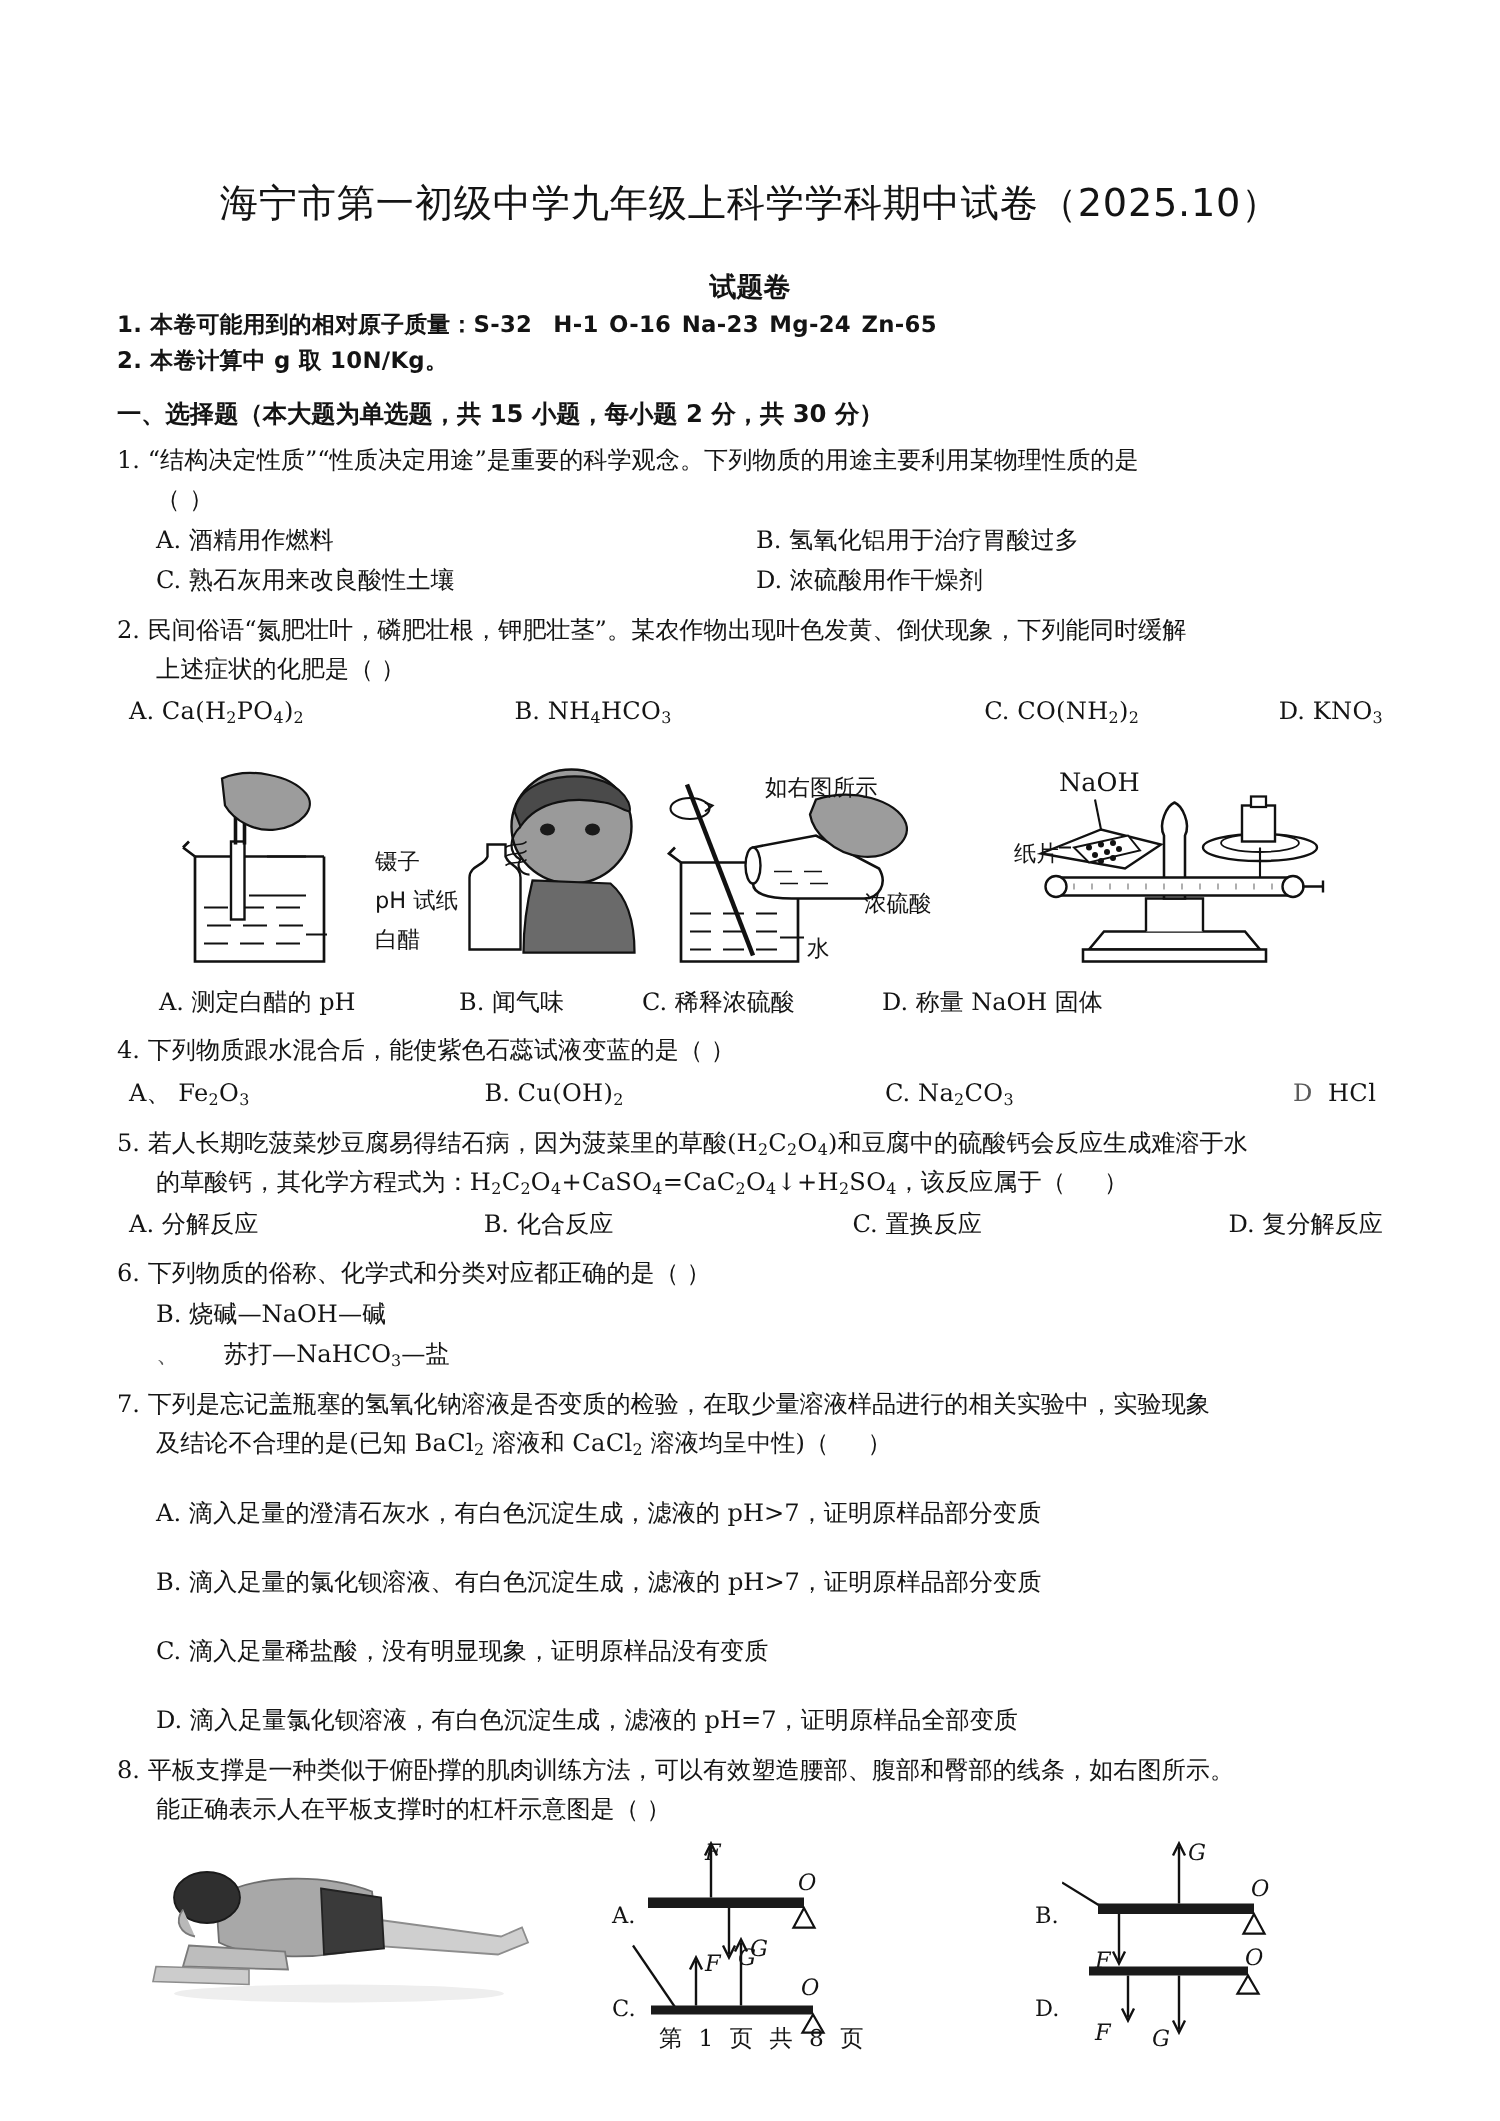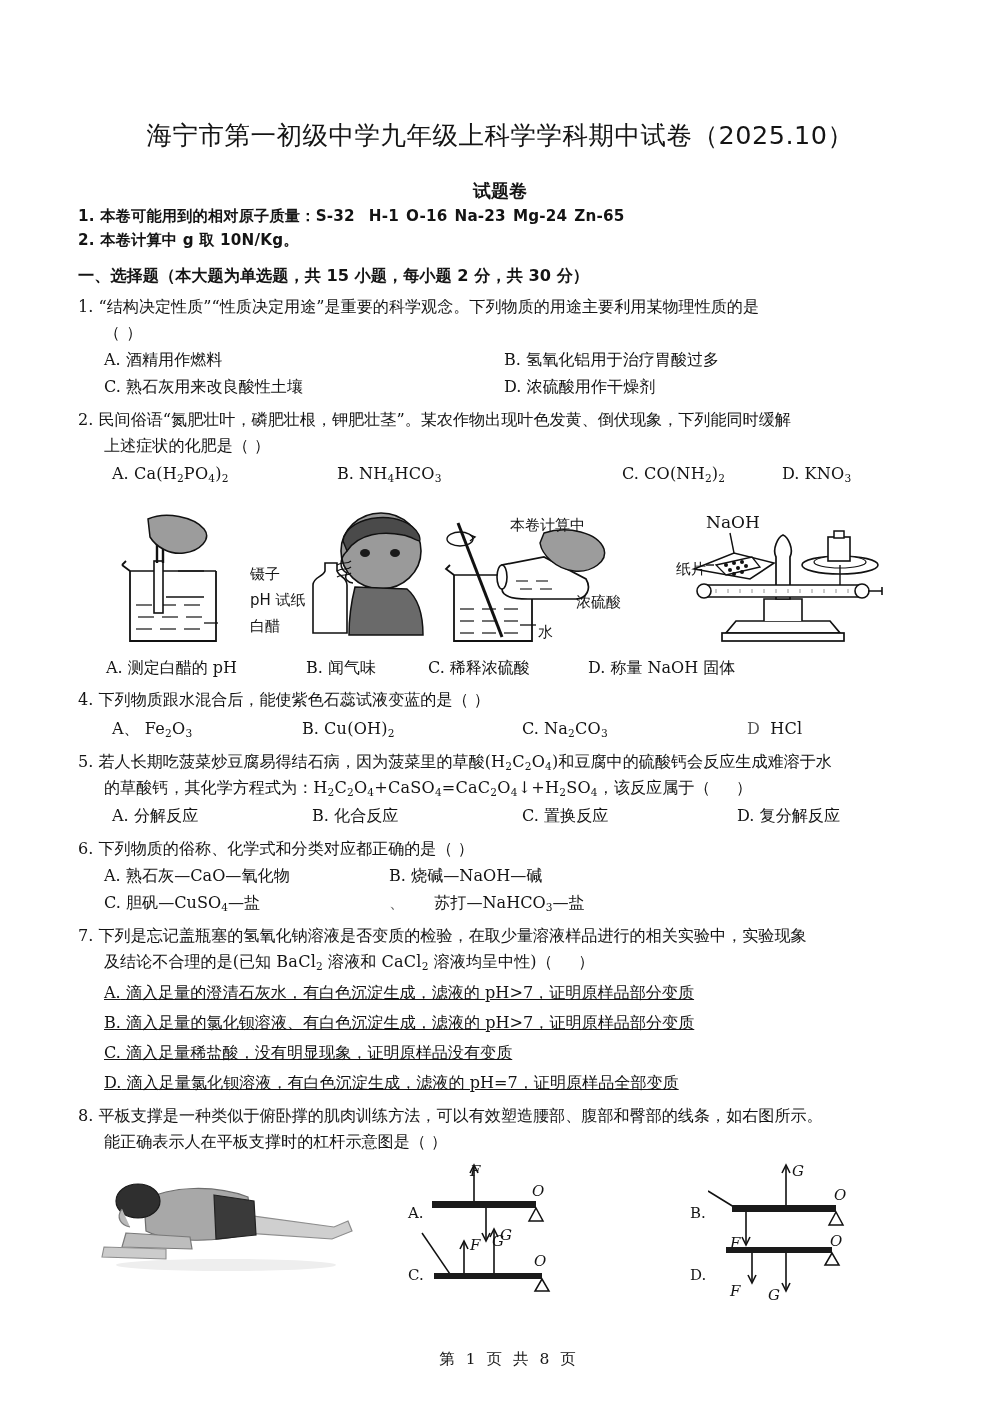--- a/index.html
+++ b/index.html
@@ -52,23 +52,23 @@
   .q .num{display:inline-block;}
   .stem{text-indent:0;}
   .stem2{margin-left:26px;}
   .paren{letter-spacing:.5px;}
   .opt{white-space:nowrap;}
   .opt-lbl{font-family:"DejaVu Serif","Liberation Serif",serif;}
   sub{font-size:.66em;vertical-align:-.28em;}
   .formula{font-family:"DejaVu Serif","Liberation Serif",serif;letter-spacing:.2px;}
   .two-col{display:flex;margin-left:26px;margin-top:1px;}
   .two-col .opt:first-child{width:400px;}
-  .row4{display:flex;margin-left:34px;margin-top:2px;}
+  .row4{display:flex;margin-left:8px;margin-top:2px;gap:47px;}
   .stack{margin-left:26px;}
-  .stack .opt{margin-top:4px;text-decoration:underline;}
+  .stack .opt{margin-top:20px;}
   .faint{color:#5b5b5b;}
   
   .fig3{position:relative;height:158px;margin-top:4px;}
   .fig3 svg{position:absolute;}
   .cnlabel{
     font-family:"DejaVu Sans","Liberation Sans",sans-serif;
     font-size:15px;position:absolute;white-space:nowrap;
   }
   .enlabel{
     font-family:"DejaVu Serif","Liberation Serif",serif;
@@ -248,21 +248,21 @@
           <line x1="80" y1="68" x2="92" y2="68"></line>
             <line x1="100" y1="68" x2="112" y2="68"></line>
           <line x1="84" y1="76" x2="96" y2="76"></line>
             <line x1="104" y1="76" x2="116" y2="76"></line>
         </g>
 
         <path d="M108,20 C132,12 162,20 168,36 C172,48 156,60 138,58 C120,56 106,42 104,30 Z" fill="#9c9c9c" stroke="#111" stroke-width="1.5"></path>
 
         <line x1="84" y1="112" x2="100" y2="112" stroke="#111" stroke-width="1.3"></line>
       </svg>
-      <span class="cnlabel" style="left:432px;top:18px">本卷计算中</span>
+      <span class="cnlabel" style="left:432px;top:18px">如右图所示</span>
       <span class="cnlabel" style="left:498px;top:95px">浓硫酸</span>
       <span class="cnlabel" style="left:460px;top:125px">水</span>
 
       <svg width="230" height="135" style="left:590px;top:18px">
 
         <path d="M58,120 L172,120 L162,108 L68,108 Z" fill="#fff" stroke="#111" stroke-width="1.7"></path>
         <rect x="54" y="120" width="122" height="8" fill="#fff" stroke="#111" stroke-width="1.7"></rect>
         <path d="M96,108 L96,86 L134,86 L134,108" fill="#fff" stroke="#111" stroke-width="1.6"></path>
 
         <path d="M108,86 L108,44 C104,36 110,24 115,22 C120,24 126,36 122,44 L122,86 Z" fill="#fff" stroke="#111" stroke-width="1.7"></path>
@@ -384,34 +384,26 @@
       </div>
     </div>
   </div>
 
   <div class="q">
     <div class="stem">
       <span class="num">6.</span>
       <span>下列物质的俗称、化学式和分类对应都正确的是（     ）</span>
     </div>
     <div class="two-col">
-      <div class="opt" style="width:285px">
-        <span class="opt-lbl">A.</span>
-        <span>熟石灰—CaO—氧化物</span>
-      </div>
       <div class="opt">
         <span class="opt-lbl">B.</span>
         <span>烧碱—NaOH—碱</span>
       </div>
     </div>
     <div class="two-col">
-      <div class="opt" style="width:285px">
-        <span class="opt-lbl">C.</span>
-        <span>胆矾—CuSO<sub>4</sub>—盐</span>
-      </div>
       <div class="opt">
         <span class="opt-lbl faint" style="margin-right:24px">、</span>
         <span>苏打—NaHCO<sub>3</sub>—盐</span>
       </div>
     </div>
   </div>
 
   <div class="q">
     <div class="stem">
       <span class="num">7.</span>

